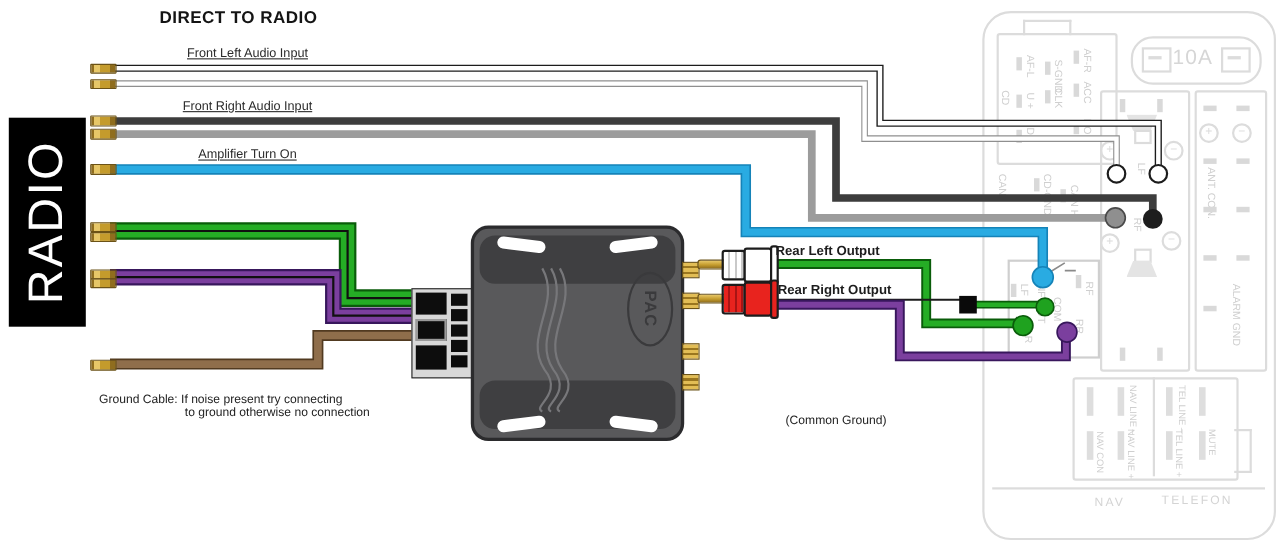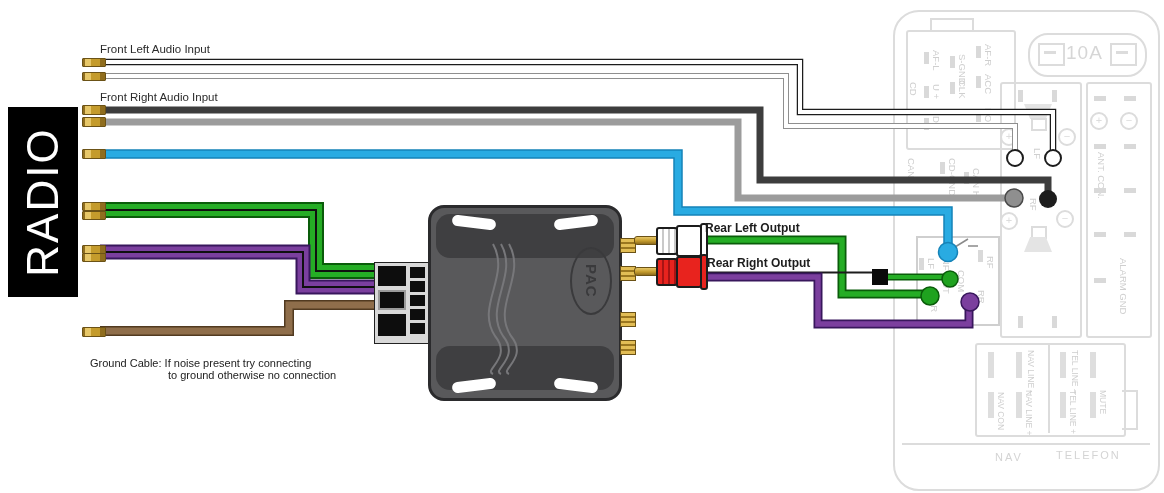--- a/index.html
+++ b/index.html
@@ -1,21 +1,21 @@
 <!DOCTYPE html>
 <html><head>
 <meta charset="utf-8">
 <style>
   html,body{margin:0;padding:0;background:#fff;}
   #canvas{position:relative;width:1164px;height:493px;background:#ffffff;overflow:hidden;
           font-family:"Liberation Sans",sans-serif;}
   .abs{position:absolute;}
   
   .title{font-size:15.5px;font-weight:600;color:#141414;letter-spacing:.4px;}
-  .wire-label{font-size:11.5px;color:#2b2b2b;text-align:left;width:250px;}
+  .wire-label{font-size:11.5px;color:#2b2b2b;text-align:center;width:250px;text-decoration:underline;}
   .small-caps{font-size:7.5px;letter-spacing:.2px;}
   .note{font-size:11px;color:#222;}
   .out-label{font-size:12px;color:#1d1d1d;font-weight:600;}
   
   .ghost{border:2px solid #dcdcdc;border-radius:3px;background:transparent;}
   .gtext{color:#cfcfcf;font-size:9.5px;line-height:1;white-space:nowrap;}
   .vt{writing-mode:vertical-rl;}
   .pinv{position:absolute;width:5px;height:12px;background:#d9d9d9;}
   .pinh{position:absolute;width:12px;height:5px;background:#d9d9d9;}
   .pinbar{position:absolute;width:6px;height:26px;background:#dedede;}
@@ -252,30 +252,33 @@
   <div class="rca-pin z3" style="left:634px;top:236px;width:26px;"></div>
   <div class="rca-part ridge-w z3" style="left:656px;top:227px;width:22px;height:28px;"></div>
   <div class="rca-part z3" style="left:676px;top:225px;width:26px;height:32px;background:#fff;"></div>
   <div class="rca-part z3" style="left:700px;top:223px;width:8px;height:36px;background:#fff;"></div>
 
   <div class="rca-pin z3" style="left:634px;top:267px;width:26px;"></div>
   <div class="rca-part ridge-r z3" style="left:656px;top:258px;width:22px;height:28px;"></div>
   <div class="rca-part z3" style="left:676px;top:256px;width:26px;height:32px;background:#e8231e;"></div>
   <div class="rca-part z3" style="left:700px;top:254px;width:8px;height:36px;background:#e8231e;"></div>
 
+  <div class="abs title z4" style="left:145px;top:8px;">DIRECT TO RADIO</div>
 
   <div class="abs z4" id="radio-banner">
     <span>RADIO</span>
   </div>
 
   <div class="abs wire-label z4" style="left:100px;top:43px;">Front Left Audio Input</div>
   <div class="abs wire-label z4" style="left:100px;top:91px;">Front Right Audio Input</div>
+  <div class="abs wire-label z4" style="left:100px;top:135px;">Amplifier Turn On</div>
 
   <div class="abs note z4" style="left:90px;top:357px;">Ground Cable: If noise present try connecting</div>
   <div class="abs note z4" style="left:168px;top:369px;">to ground otherwise no connection</div>
 
   <div class="abs out-label z4" style="left:705px;top:221px;">Rear Left Output</div>
   <div class="abs out-label z4" style="left:707px;top:256px;">Rear Right Output</div>
 
   <div class="abs z4" style="left:655px;top:376px;width:210px;text-align:center;">
+    <div class="note">(Common Ground)</div>
   </div>
 
 </div>
 
 </body></html>

